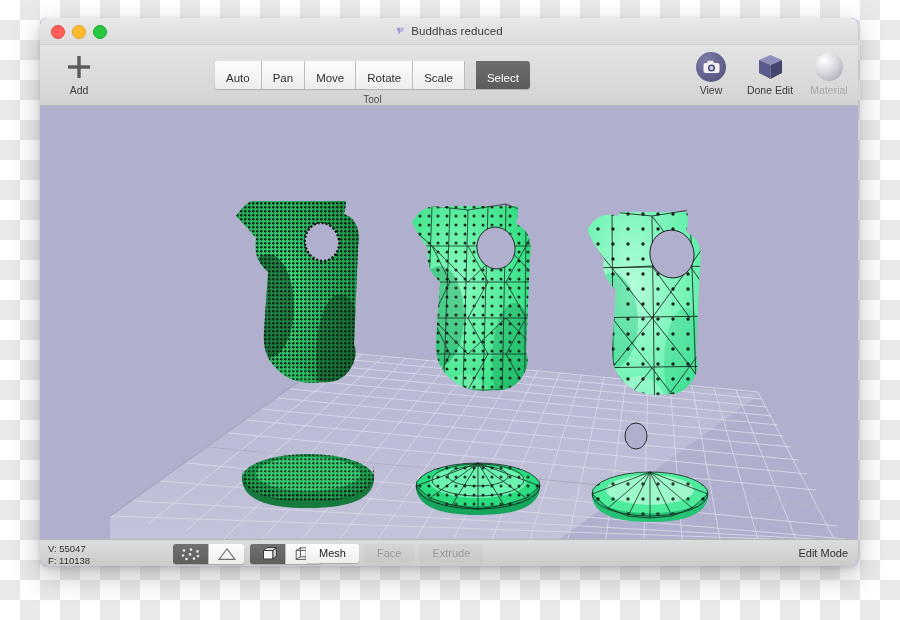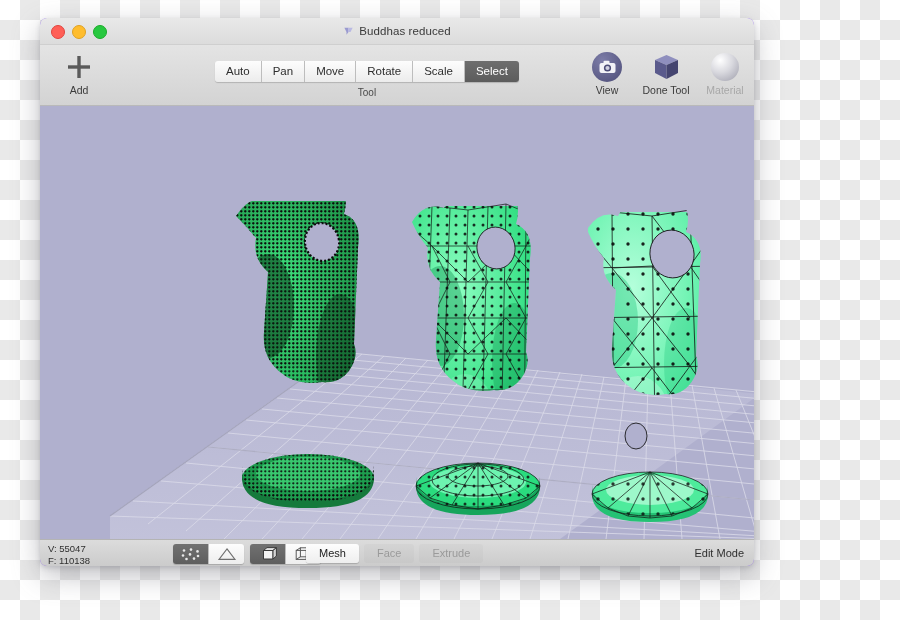--- a/index.html
+++ b/index.html
@@ -9,21 +9,21 @@
     background-color:#ffffff;
     background-image:
       linear-gradient(45deg,#e9e9e9 25%,transparent 25%,transparent 75%,#e9e9e9 75%,#e9e9e9),
       linear-gradient(45deg,#e9e9e9 25%,transparent 25%,transparent 75%,#e9e9e9 75%,#e9e9e9);
     background-size:40px 40px;
     background-position:0 0,20px 20px;
   }
 
   
   .window{
-    position:absolute;left:40px;top:18px;width:714px;height:548px;
+    position:absolute;left:40px;top:18px;width:818px;height:548px;
     border-radius:7px;overflow:hidden;
     box-shadow:0 10px 28px rgba(110,110,120,.42), 0 2px 5px rgba(100,100,110,.25);
     background:#8b5cf6;
   }
 
   
   .titlebar{
     position:relative;height:26px;
     background:linear-gradient(to bottom,#e9e9e9 0%,#dcdcdc 100%);
     border-bottom:1px solid #cfcfcf;
@@ -53,25 +53,25 @@
   }
   .tb-item .glyph{height:30px;display:flex;align-items:center;justify-content:center;}
   .tb-item .lbl{font-size:10.5px;color:#3b3b3b;margin-top:2px;white-space:nowrap;}
   .tb-item.dim .lbl{color:#a8a8a8;}
 
   .seg-wrap{
     position:absolute;left:175px;top:16px;display:flex;flex-direction:column;align-items:center;
   }
   .segmented{display:flex;border-radius:3px;overflow:hidden;box-shadow:0 1px 1px rgba(0,0,0,.18);}
   .segmented .seg{
-    font-size:11.5px;color:#2e2e2e;padding:3px 11px 4px;
+    font-size:11.5px;color:#2e2e2e;padding:10px 11px 4px;
     background:linear-gradient(to bottom,#fdfdfd,#ececec);
     border-right:1px solid #bdbdbd;line-height:14px;
   }
-  .segmented .seg:last-child{border-right:none;}
+  .segmented .seg:last-child{border-right:none;margin-left:11px;}
   .segmented .seg.active{
     background:linear-gradient(to bottom,#6e6e6e,#5c5c5c);color:#fff;
   }
   .seg-caption{font-size:10px;color:#4a4a4a;margin-top:5px;}
 
   .tb-right{position:absolute;right:0;top:3px;display:flex;gap:1px;}
 
   
   .circ-ico{width:30px;height:30px;border-radius:50%;display:flex;align-items:center;justify-content:center;}
   .circ-view{background:radial-gradient(circle at 35% 28%,#7d7da8,#4c4c77);}
@@ -170,21 +170,21 @@
         <span class="lbl">View</span>
       </div>
       <div class="tb-item">
         <span class="glyph">
           <svg width="27" height="28" viewBox="0 0 27 28">
             <path d="M13.5 2 L25 7 L13.5 12 L2 7 Z" fill="#8f8fbe"></path>
             <path d="M2 7 L13.5 12 L13.5 26 L2 20 Z" fill="#5a5a8c"></path>
             <path d="M25 7 L13.5 12 L13.5 26 L25 20 Z" fill="#454570"></path>
           </svg>
         </span>
-        <span class="lbl">Done Tool</span>
+        <span class="lbl">Done Edit</span>
       </div>
       <div class="tb-item dim">
         <span class="glyph">
           <span class="sphere"></span>
         </span>
         <span class="lbl">Material</span>
       </div>
     </div>
   </div>
 

